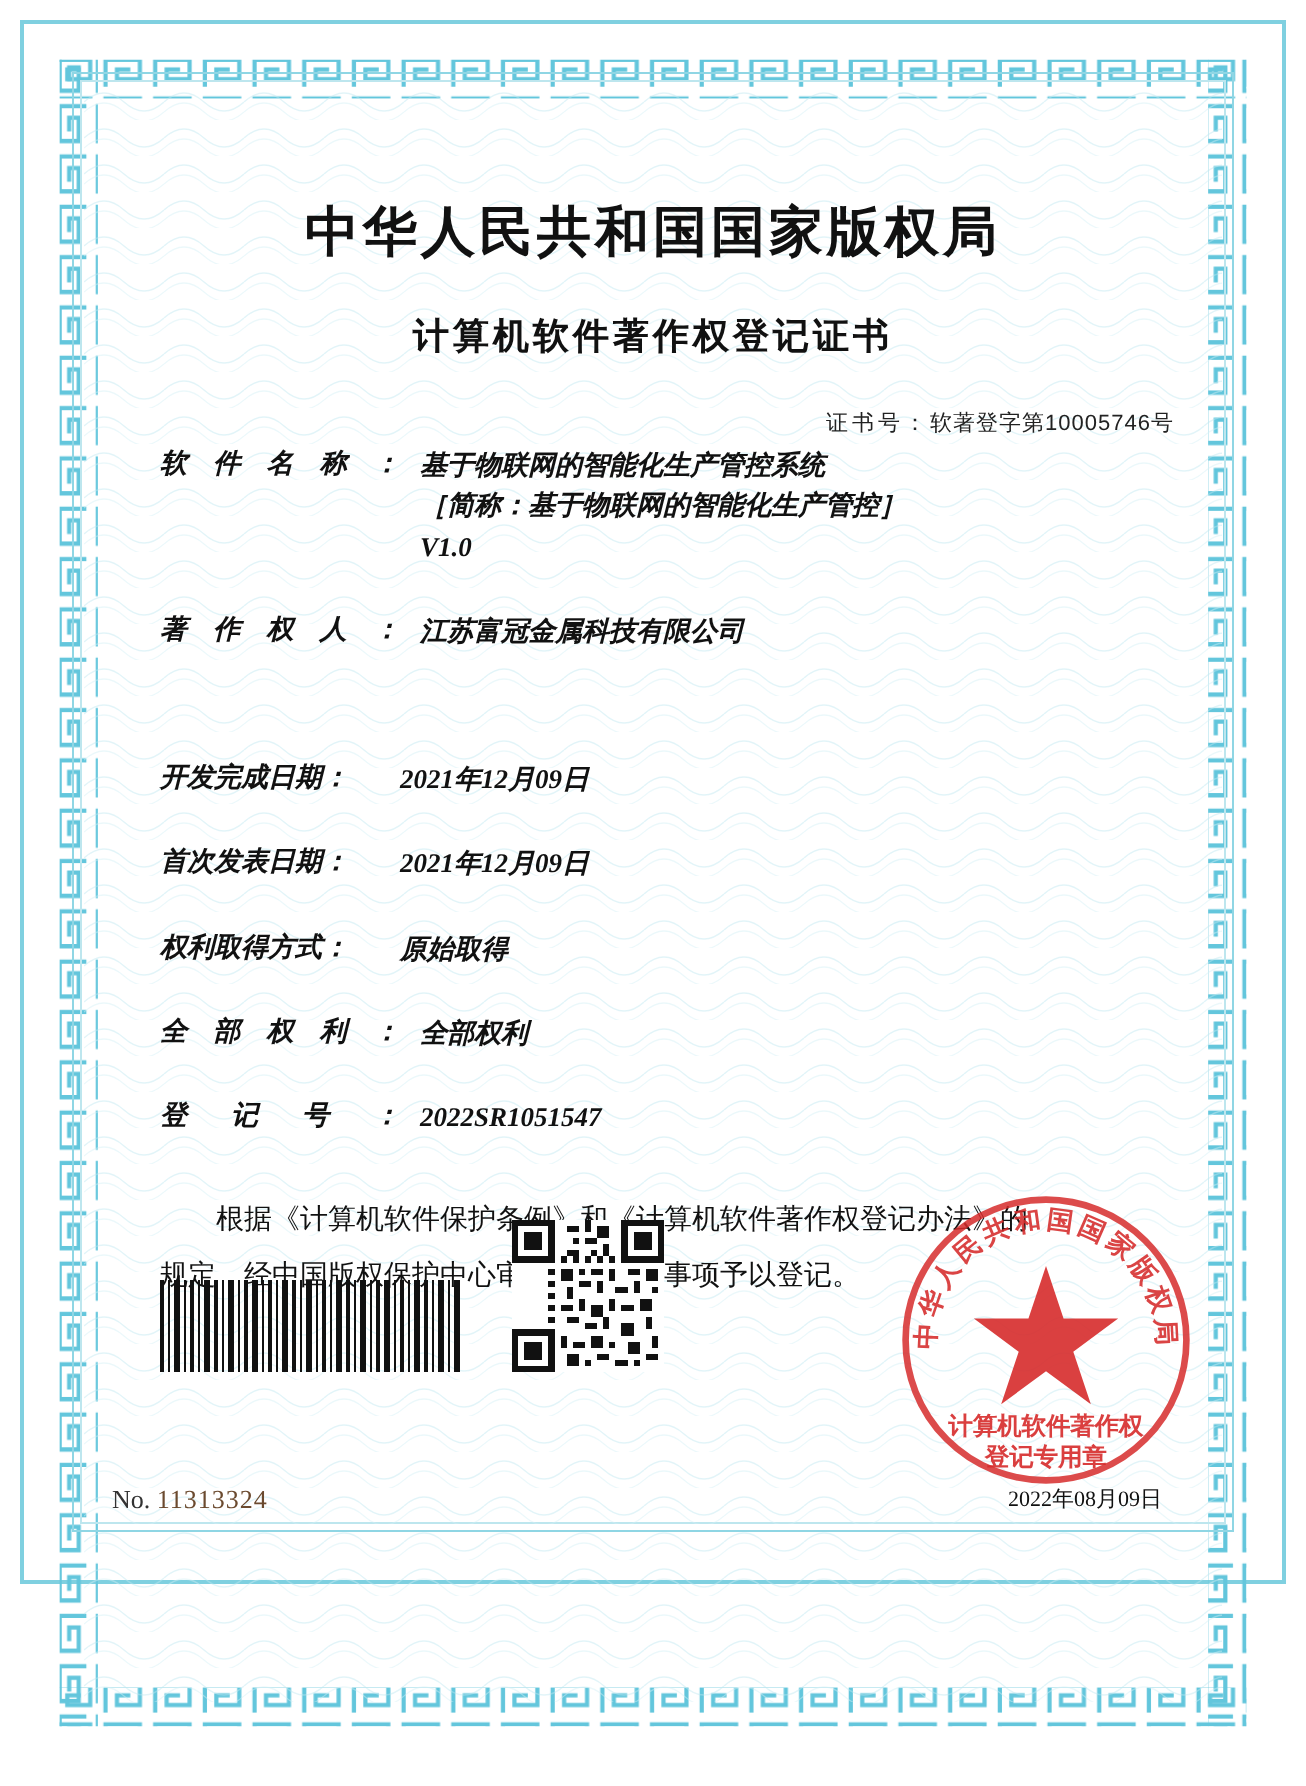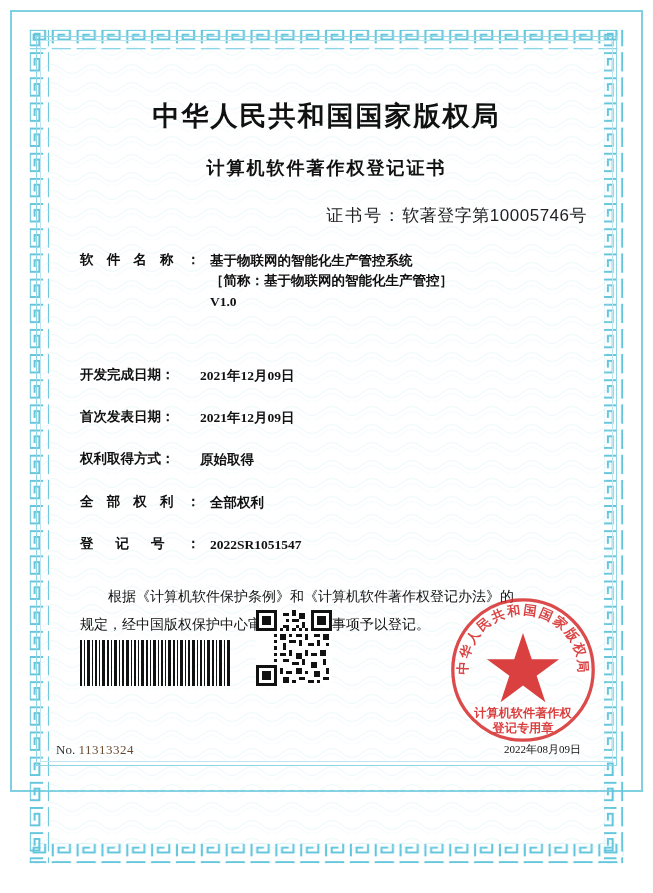--- a/index.html
+++ b/index.html
@@ -88,32 +88,33 @@
     text-align: center;
     font-family: "Liberation Serif", serif;
     font-weight: bold;
     font-size: 18px;
     letter-spacing: 2px;
     color: #111;
     margin-top: 22px;
   }
   .cert-no {
     text-align: right;
-    font-size: 17px;
+    font-size: 11px;
     color: #222;
     margin-top: 24px;
     padding-right: 18px;
     letter-spacing: .5px;
   }
   .cert-no .label { letter-spacing: 2px; }
   
   .fields {
-    margin-top: 24px;
+    margin-top: 4px;
     padding-left: 32px;
     padding-right: 16px;
+    font-style: italic;
   }
   .row {
     display: flex;
     align-items: flex-start;
     margin-bottom: 6px;
     font-size: 13.5px;
     color: #111;
   }
   .row .label {
     width: 120px;
@@ -243,20 +244,24 @@
 
       <div class="row">
         <div class="label spaced">软件名称：</div>
         <div class="value">
           <span>基于物联网的智能化生产管控系统</span>
           <span class="sub">［简称：基于物联网的智能化生产管控］</span>
           <span class="sub">V1.0</span>
         </div>
       </div>
 
+      <div class="row gap-top">
+        <div class="label spaced">著作权人：</div>
+        <div class="value">江苏富冠金属科技有限公司</div>
+      </div>
 
       <div class="spacer-lg"></div>
 
       <div class="row gap-top">
         <div class="label">开发完成日期：</div>
         <div class="value">2021年12月09日</div>
       </div>
 
       <div class="row gap-top">
         <div class="label">首次发表日期：</div>

